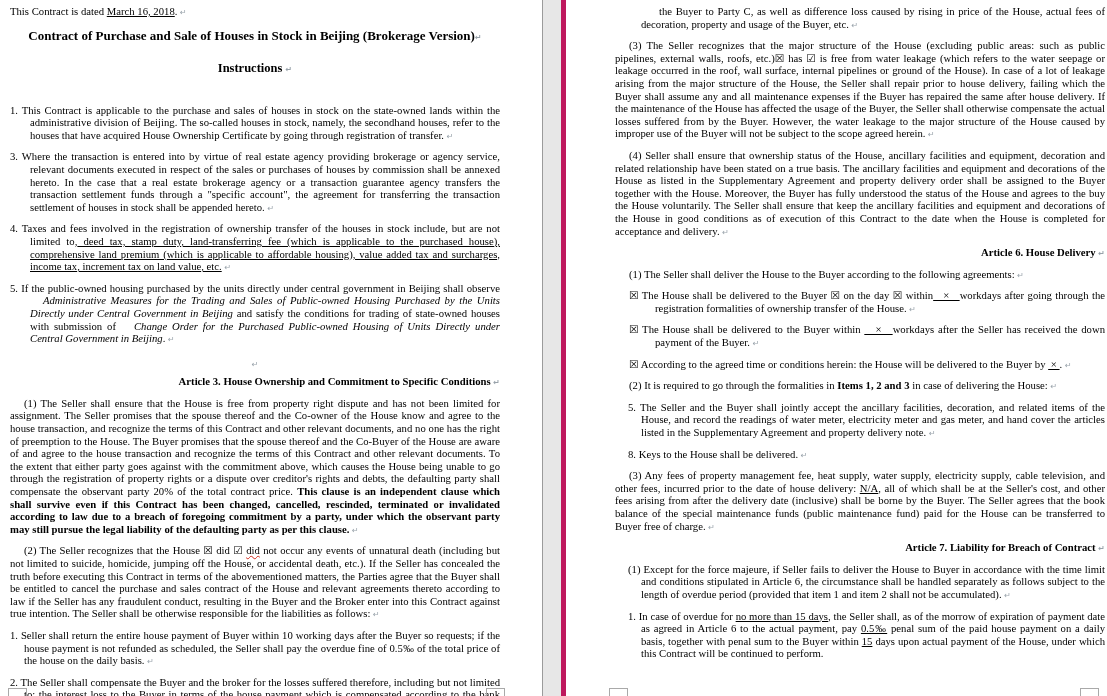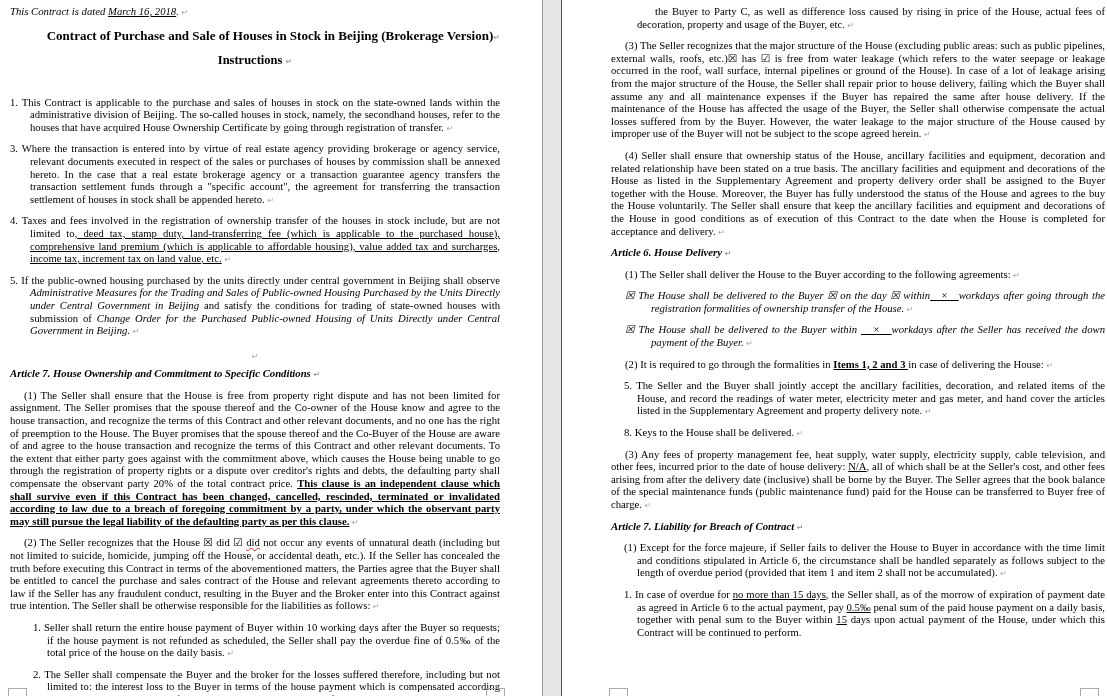--- a/index.html
+++ b/index.html
@@ -7,41 +7,41 @@
     position:relative; width:1107px; height:696px;
     background:#e7e7e7; overflow:hidden;
     font-family:"Liberation Serif","DejaVu Serif",serif;
     font-size:10.7px; line-height:12.6px; color:#000;
   }
   .page {
     position:absolute; top:0; height:696px; background:#ffffff;
     box-sizing:border-box; overflow:hidden;
   }
   #page-left  { left:0;  width:543px; padding:5px 42px 0 10px; border-right:1px solid #9b9b9b; }
-  #page-right { left:561px; width:546px; padding:5px 2px 0 49px; border-left:1px solid #be185d; }
+  #page-right { left:561px; width:546px; padding:5px 2px 0 49px; border-left:5px solid #be185d; }
 
   .blk { margin:0 0 7px 0; text-align:justify; }
-  .b-dated  { text-align:left; margin-bottom:8px;font-style:italic; }
-  .b-title  { text-align:right; font-weight:bold; font-size:13px; line-height:16px; margin:4px 0 7px; white-space:nowrap; }
+  .b-dated  { text-align:left; margin-bottom:8px; }
+  .b-title  { text-align:center; font-weight:bold; font-size:13px; line-height:16px; margin:4px 0 15px; white-space:nowrap; }
   .b-subtitle { text-align:center; font-weight:bold; font-size:12.5px; line-height:15px; margin:0 0 27px; }
-  .b-heading { font-weight:bold; text-align:left; margin:4px 0 7px;font-style:italic; }
+  .b-heading { font-weight:bold; text-align:right; margin:4px 0 7px; }
   .b-centermark { text-align:center; margin:10px 0 4px; }
   .b-num    { padding-left:20px; text-indent:-20px; }
-  .b-subnum { margin-left:23px; padding-left:14px; text-indent:-14px; }
+  .b-subnum { padding-left:14px; text-indent:-14px; }
   .b-para   { text-indent:14px; }
-  .b-check  { padding-left:40px; text-indent:-26px;font-style:italic; }
+  .b-check  { padding-left:40px; text-indent:-26px; }
   .b-num2   { padding-left:26px; text-indent:-13px; }
   .b-hang   { padding-left:26px; text-indent:-13px; }
   .b-cont   { padding-left:26px; text-indent:18px; }
 
   .seg-n  {}
   .seg-u  { text-decoration:underline; }
   .seg-b  { font-weight:bold; }
-  .seg-i  { font-style:italic; }
-  .seg-bu { font-weight:bold; text-decoration:underline; }
+  .seg-i  { font-style:italic;margin-left:13px; }
+  .seg-bu { font-weight:bold; }
   .seg-wavy {
     text-decoration-line:underline; text-decoration-style:wavy;
     text-decoration-color:#d22a1e; text-decoration-thickness:1px;
   }
   .seg-pm { color:#98a2aa; font-size:8px; font-family:"DejaVu Sans",sans-serif; }
 
   .mark {
     position:absolute; width:17px; height:10px;
     border:1px solid #a9a9a9; border-bottom:none; background:transparent;
   }
@@ -52,34 +52,35 @@
 <div id="canvas">
   <div id="page-left" class="page">
       <div class="blk b-dated"><span class="seg-n">This Contract is dated </span><span class="seg-u">March 16, 2018</span><span class="seg-n">. </span><span class="seg-pm">↵</span></div>
       <div class="blk b-title"><span class="seg-b">Contract of Purchase and Sale of Houses in Stock in Beijing (Brokerage Version)</span><span class="seg-pm">↵</span></div>
       <div class="blk b-subtitle"><span class="seg-b">Instructions </span><span class="seg-pm">↵</span></div>
       <div class="blk b-num"><span class="seg-n">1. This Contract is applicable to the purchase and sales of houses in stock on the state-owned lands within the administrative division of Beijing. The so-called houses in stock, namely, the secondhand houses, refer to the houses that have acquired House Ownership Certificate by going through registration of transfer. </span><span class="seg-pm">↵</span></div>
       <div class="blk b-num"><span class="seg-n">3. Where the transaction is entered into by virtue of real estate agency providing brokerage or agency service, relevant documents executed in respect of the sales or purchases of houses by commission shall be annexed hereto. In the case that a real estate brokerage agency or a transaction guarantee agency transfers the transaction settlement funds through a "specific account", the agreement for transferring the transaction settlement of houses in stock shall be appended hereto. </span><span class="seg-pm">↵</span></div>
       <div class="blk b-num"><span class="seg-n">4. Taxes and fees involved in the registration of ownership transfer of the houses in stock include, but are not limited to,</span><span class="seg-u"> deed tax, stamp duty, land-transferring fee (which is applicable to the purchased house), comprehensive land premium (which is applicable to affordable housing), value added tax and surcharges, income tax, increment tax on land value, etc.</span><span class="seg-n"> </span><span class="seg-pm">↵</span></div>
       <div class="blk b-num"><span class="seg-n">5. If the public-owned housing purchased by the units directly under central government in Beijing shall observe </span><span class="seg-i">Administrative Measures for the Trading and Sales of Public-owned Housing Purchased by the Units Directly under Central Government in Beijing</span><span class="seg-n"> and satisfy the conditions for trading of state-owned houses with submission of </span><span class="seg-i">Change Order for the Purchased Public-owned Housing of Units Directly under Central Government in Beijing</span><span class="seg-n">. </span><span class="seg-pm">↵</span></div>
       <div class="blk b-centermark"><span class="seg-pm">↵</span></div>
-      <div class="blk b-heading"><span class="seg-b">Article 7. House Ownership and Commitment to Specific Conditions </span><span class="seg-pm">↵</span></div>
+      <div class="blk b-heading"><span class="seg-b">Article 3. House Ownership and Commitment to Specific Conditions </span><span class="seg-pm">↵</span></div>
       <div class="blk b-para"><span class="seg-n">(1) The Seller shall ensure that the House is free from property right dispute and has not been limited for assignment. The Seller promises that the spouse thereof and the Co-owner of the House know and agree to the house transaction, and recognize the terms of this Contract and other relevant documents, and no one has the right of preemption to the House. The Buyer promises that the spouse thereof and the Co-Buyer of the House are aware of and agree to the house transaction and recognize the terms of this Contract and other relevant documents. To the extent that either party goes against with the commitment above, which causes the House being unable to go through the registration of property rights or a dispute over creditor's rights and debts, the defaulting party shall compensate the observant party 20% of the total contract price. </span><span class="seg-bu">This clause is an independent clause which shall survive even if this Contract has been changed, cancelled, rescinded, terminated or invalidated according to law due to a breach of foregoing commitment by a party, under which the observant party may still pursue the legal liability of the defaulting party as per this clause.</span><span class="seg-n"> </span><span class="seg-pm">↵</span></div>
       <div class="blk b-para"><span class="seg-n">(2) The Seller recognizes that the House ☒ did ☑ </span><span class="seg-wavy">did</span><span class="seg-n"> not occur any events of unnatural death (including but not limited to suicide, homicide, jumping off the House, or accidental death, etc.). If the Seller has concealed the truth before executing this Contract in terms of the abovementioned matters, the Parties agree that the Buyer shall be entitled to cancel the purchase and sales contract of the House and relevant agreements thereto according to law if the Seller has any fraudulent conduct, resulting in the Buyer and the Broker enter into this Contract against true intention. The Seller shall be otherwise responsible for the liabilities as follows: </span><span class="seg-pm">↵</span></div>
       <div class="blk b-subnum"><span class="seg-n">1. Seller shall return the entire house payment of Buyer within 10 working days after the Buyer so requests; if the house payment is not refunded as scheduled, the Seller shall pay the overdue fine of 0.5‰ of the total price of the house on the daily basis. </span><span class="seg-pm">↵</span></div>
       <div class="blk b-subnum"><span class="seg-n">2. The Seller shall compensate the Buyer and the broker for the losses suffered therefore, including but not limited to: the interest loss to the Buyer in terms of the house payment which is compensated according to the bank loan interest rate for the same period, and taxes and fees and bank charges and other actual expenditure paid for compensating the Buyer for the House, and any and all fees paid by</span></div>
     </div>
   <div id="page-right" class="page">
       <div class="blk b-cont"><span class="seg-n">the Buyer to Party C, as well as difference loss caused by rising in price of the House, actual fees of decoration, property and usage of the Buyer, etc. </span><span class="seg-pm">↵</span></div>
       <div class="blk b-para"><span class="seg-n">(3) The Seller recognizes that the major structure of the House (excluding public areas: such as public pipelines, external walls, roofs, etc.)☒ has ☑ is free from water leakage (which refers to the water seepage or leakage occurred in the roof, wall surface, internal pipelines or ground of the House). In case of a lot of leakage arising from the major structure of the House, the Seller shall repair prior to house delivery, failing which the Buyer shall assume any and all maintenance expenses if the Buyer has repaired the same after house delivery. If the maintenance of the House has affected the usage of the Buyer, the Seller shall otherwise compensate the actual losses suffered from by the Buyer. However, the water leakage to the major structure of the House caused by improper use of the Buyer will not be subject to the scope agreed herein. </span><span class="seg-pm">↵</span></div>
       <div class="blk b-para"><span class="seg-n">(4) Seller shall ensure that ownership status of the House, ancillary facilities and equipment, decoration and related relationship have been stated on a true basis. The ancillary facilities and equipment and decorations of the House as listed in the Supplementary Agreement and property delivery order shall be assigned to the Buyer together with the House. Moreover, the Buyer has fully understood the status of the House and agrees to the buy the House voluntarily. The Seller shall ensure that keep the ancillary facilities and equipment and decorations of the House in good conditions as of execution of this Contract to the date when the House is completed for acceptance and delivery. </span><span class="seg-pm">↵</span></div>
       <div class="blk b-heading"><span class="seg-b">Article 6. House Delivery </span><span class="seg-pm">↵</span></div>
       <div class="blk b-para"><span class="seg-n">(1) The Seller shall deliver the House to the Buyer according to the following agreements: </span><span class="seg-pm">↵</span></div>
       <div class="blk b-check"><span class="seg-n">☒ The House shall be delivered to the Buyer ☒ on the day ☒ within</span><span class="seg-u">&nbsp;&nbsp;&nbsp;×&nbsp;&nbsp;&nbsp;</span><span class="seg-n">workdays after going through the registration formalities of ownership transfer of the House. </span><span class="seg-pm">↵</span></div>
       <div class="blk b-check"><span class="seg-n">☒ The House shall be delivered to the Buyer within </span><span class="seg-u">&nbsp;&nbsp;&nbsp;×&nbsp;&nbsp;&nbsp;</span><span class="seg-n">workdays after the Seller has received the down payment of the Buyer. </span><span class="seg-pm">↵</span></div>
+      <div class="blk b-check"><span class="seg-n">☒ According to the agreed time or conditions herein: the House will be delivered to the Buyer by </span><span class="seg-u">&nbsp;×&nbsp;</span><span class="seg-n">. </span><span class="seg-pm">↵</span></div>
       <div class="blk b-para"><span class="seg-n">(2) It is required to go through the formalities in </span><span class="seg-bu">Items 1, 2 and 3 </span><span class="seg-n">in case of delivering the House: </span><span class="seg-pm">↵</span></div>
       <div class="blk b-num2"><span class="seg-n">5. The Seller and the Buyer shall jointly accept the ancillary facilities, decoration, and related items of the House, and record the readings of water meter, electricity meter and gas meter, and hand cover the articles listed in the Supplementary Agreement and property delivery note. </span><span class="seg-pm">↵</span></div>
       <div class="blk b-num2"><span class="seg-n">8. Keys to the House shall be delivered. </span><span class="seg-pm">↵</span></div>
       <div class="blk b-para"><span class="seg-n">(3) Any fees of property management fee, heat supply, water supply, electricity supply, cable television, and other fees, incurred prior to the date of house delivery: </span><span class="seg-u">N/A</span><span class="seg-n">, all of which shall be at the Seller's cost, and other fees arising from after the delivery date (inclusive) shall be borne by the Buyer. The Seller agrees that the book balance of the special maintenance funds (public maintenance fund) paid for the House can be transferred to Buyer free of charge. </span><span class="seg-pm">↵</span></div>
       <div class="blk b-heading"><span class="seg-b">Article 7. Liability for Breach of Contract </span><span class="seg-pm">↵</span></div>
       <div class="blk b-hang"><span class="seg-n">(1) Except for the force majeure, if Seller fails to deliver the House to Buyer in accordance with the time limit and conditions stipulated in Article 6, the circumstance shall be handled separately as follows subject to the length of overdue period (provided that item 1 and item 2 shall not be accumulated). </span><span class="seg-pm">↵</span></div>
       <div class="blk b-num2"><span class="seg-n">1. In case of overdue for </span><span class="seg-u">no more than 15 days</span><span class="seg-n">, the Seller shall, as of the morrow of expiration of payment date as agreed in Article 6 to the actual payment, pay </span><span class="seg-u">0.5‰</span><span class="seg-n"> penal sum of the paid house payment on a daily basis, together with penal sum to the Buyer within </span><span class="seg-u">15</span><span class="seg-n"> days upon actual payment of the House, under which this Contract will be continued to perform. </span></div>
     </div>
   <div id="marks">
       <div class="mark" style="left: 8px; top: 688px;"></div>

